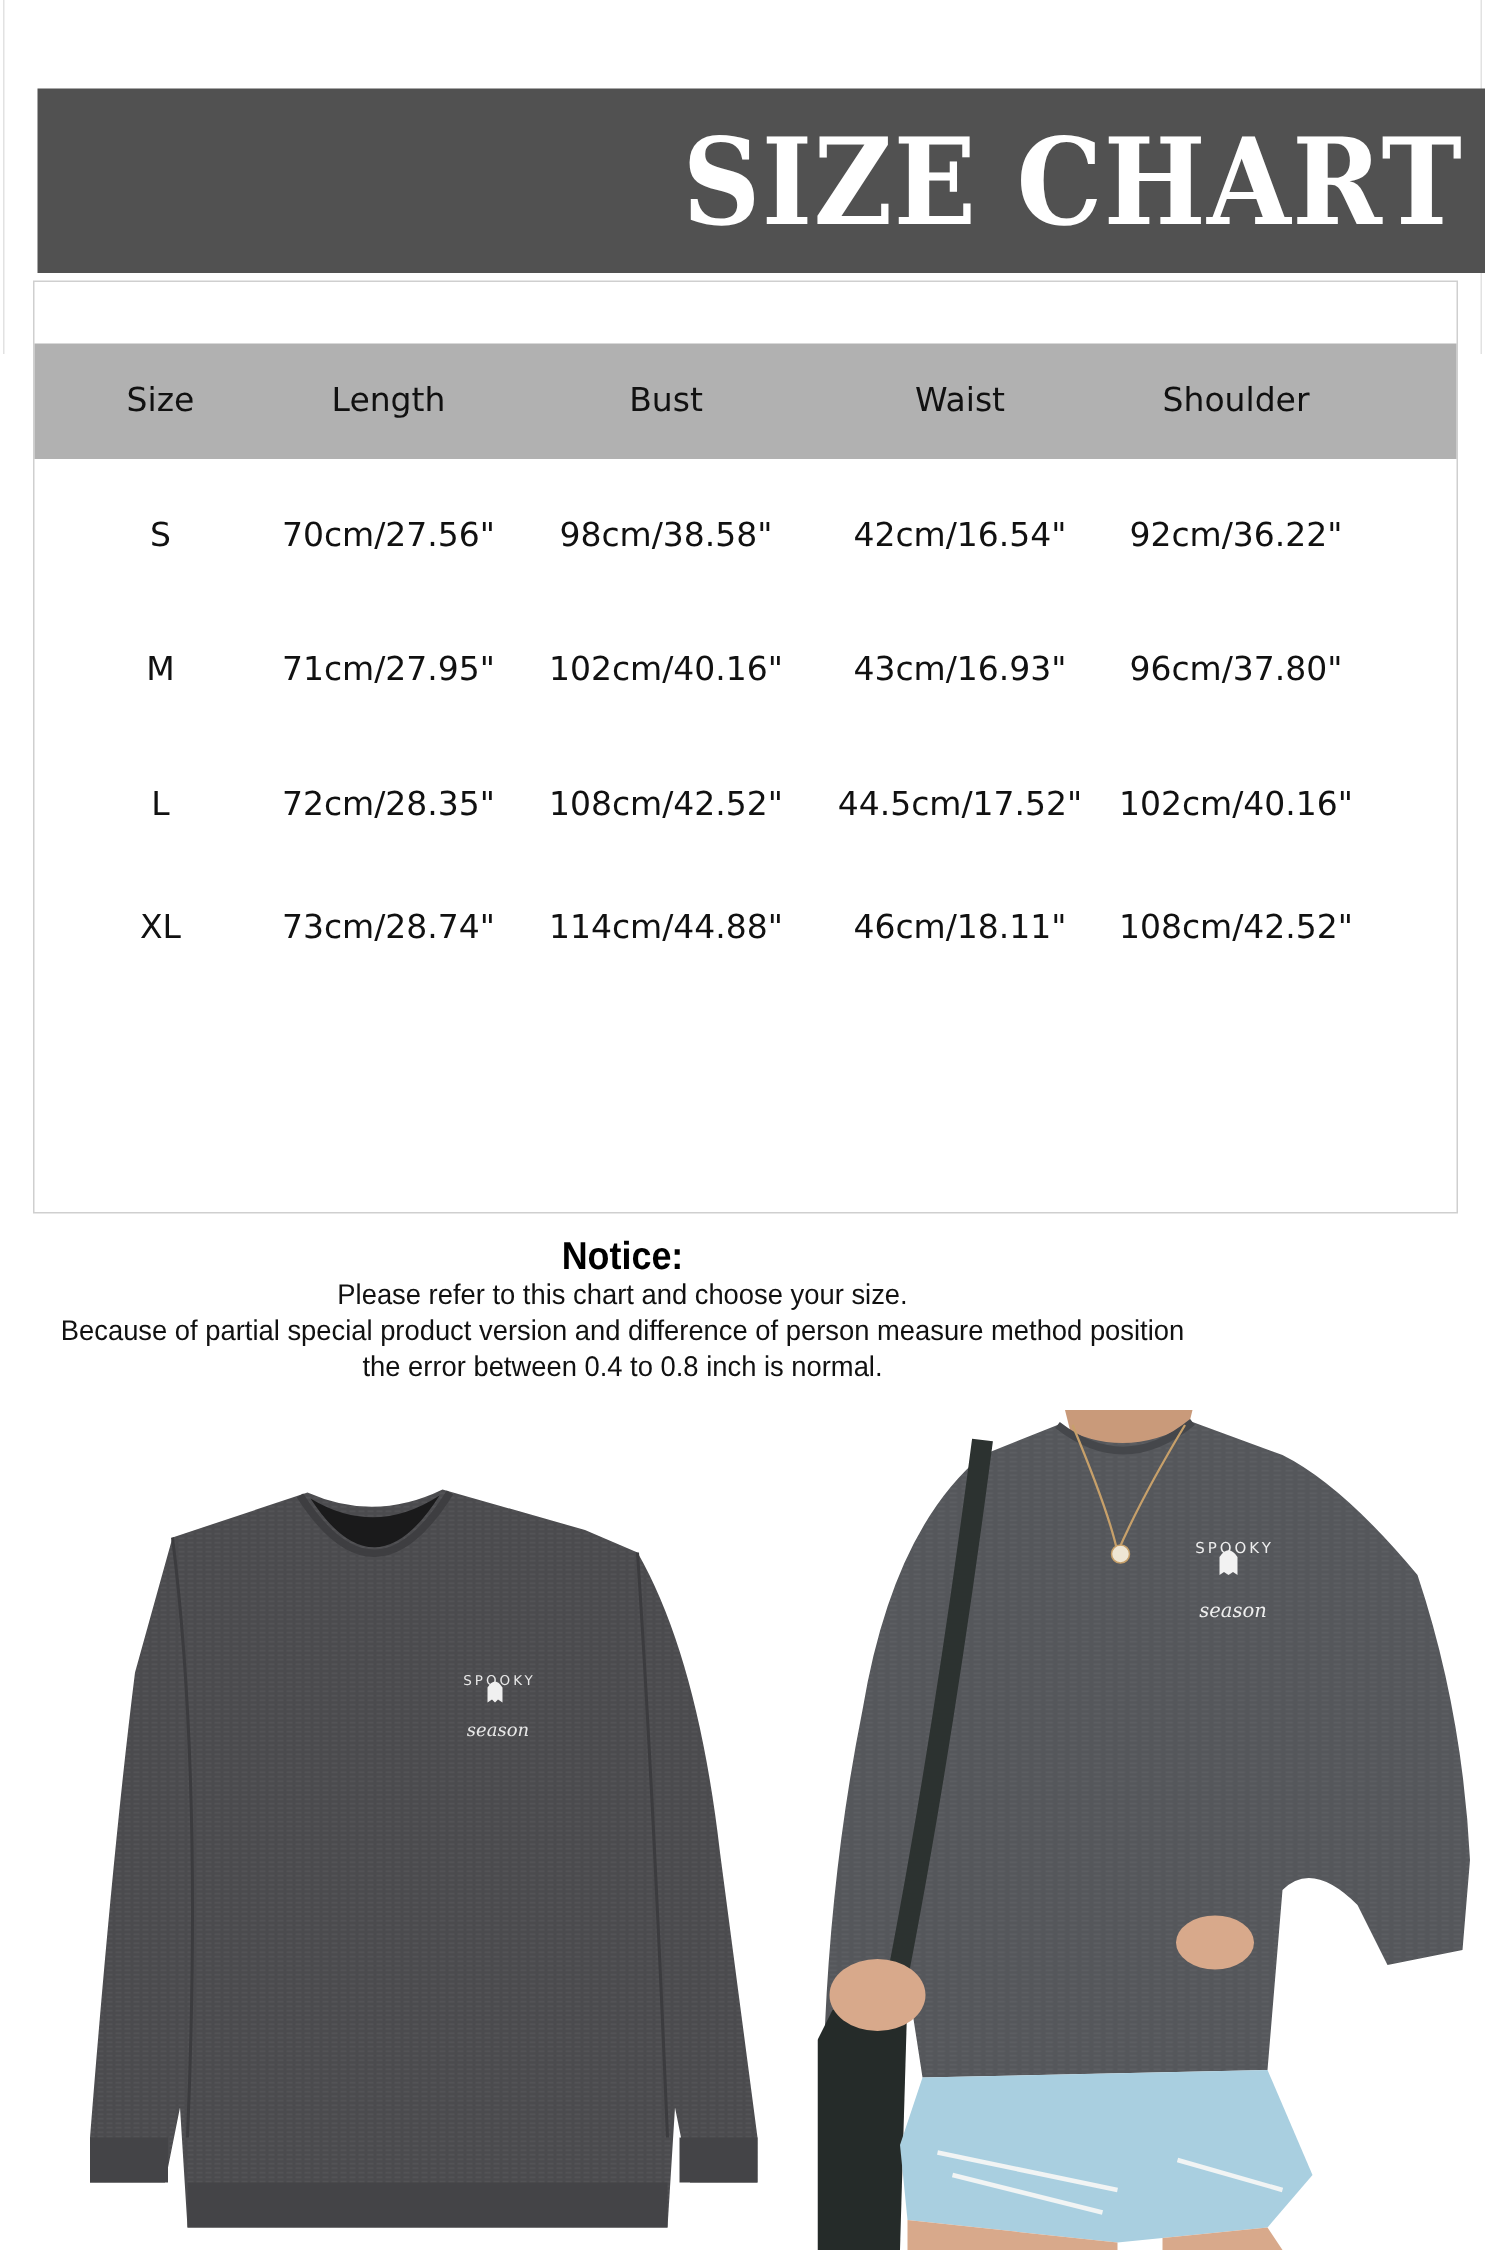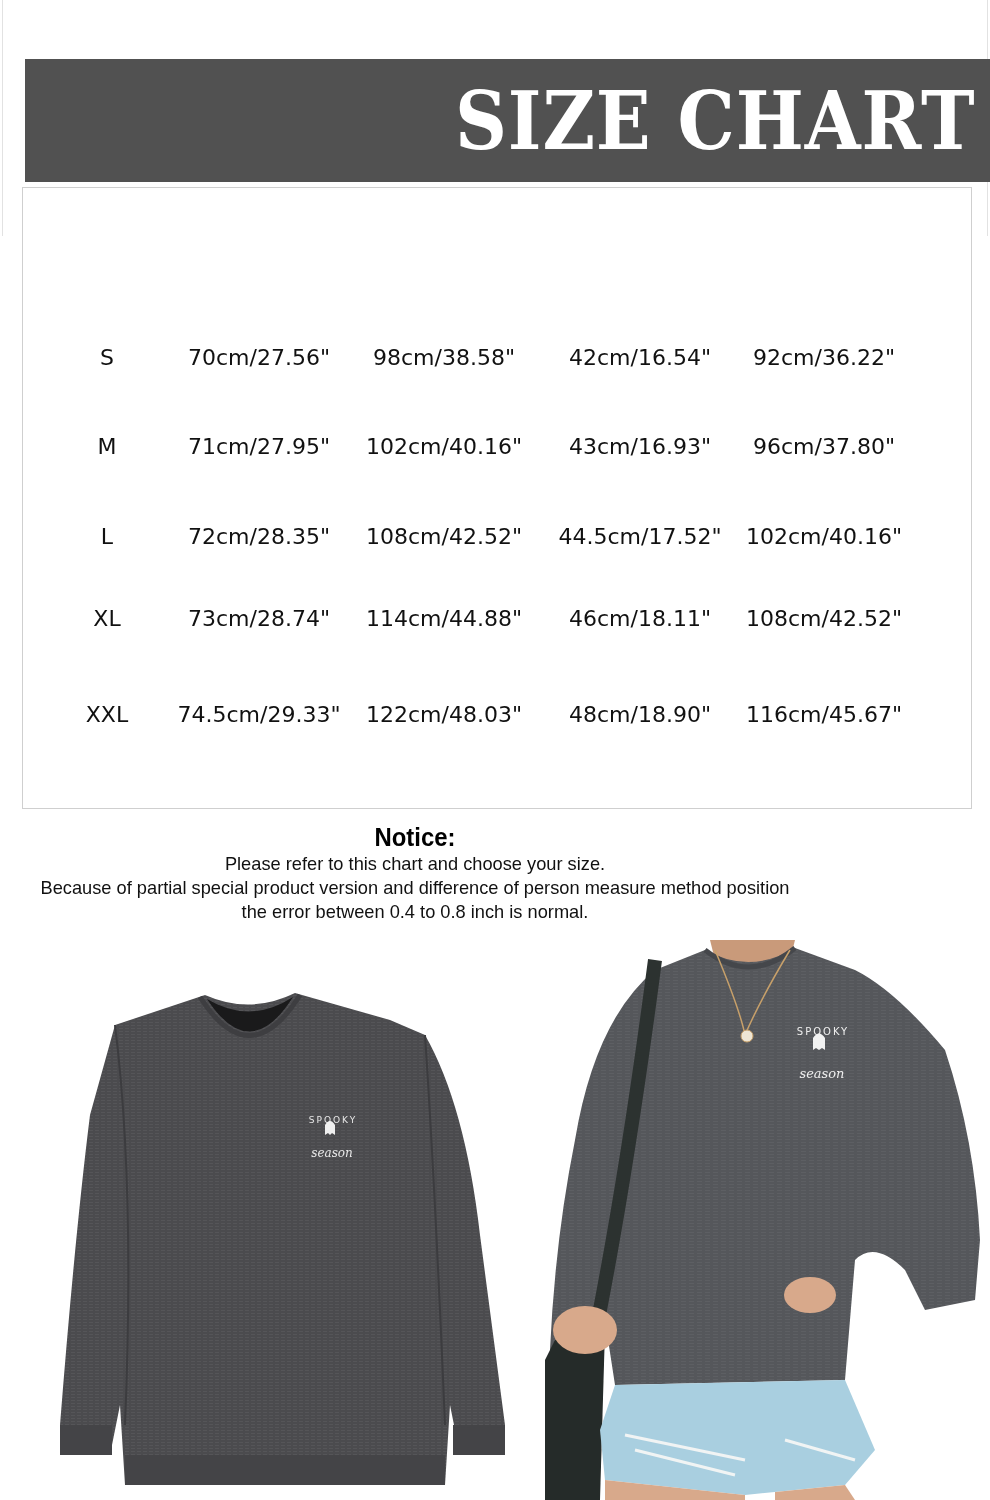--- a/index.html
+++ b/index.html
@@ -31,20 +31,27 @@
 <body>
 
 <div class="side-line-left"></div>
 <div class="side-line-right"></div>
 
 <div class="title-banner">
   <div class="title-text">SIZE CHART</div>
 </div>
 
 <div class="chart-box">
+  <div class="header-row">
+    <span class="cell" style="left:84px">Size</span>
+    <span class="cell" style="left:236px">Length</span>
+    <span class="cell" style="left:421px">Bust</span>
+    <span class="cell" style="left:617px">Waist</span>
+    <span class="cell" style="left:801px">Shoulder</span>
+  </div>
 
   <div class="data-row" style="top:151px">
     <span class="cell" style="left:84px">S</span>
     <span class="cell" style="left:236px">70cm/27.56"</span>
     <span class="cell" style="left:421px">98cm/38.58"</span>
     <span class="cell" style="left:617px">42cm/16.54"</span>
     <span class="cell" style="left:801px">92cm/36.22"</span>
   </div>
   <div class="data-row" style="top:240px">
     <span class="cell" style="left:84px">M</span>
@@ -59,27 +66,20 @@
     <span class="cell" style="left:421px">108cm/42.52"</span>
     <span class="cell" style="left:617px">44.5cm/17.52"</span>
     <span class="cell" style="left:801px">102cm/40.16"</span>
   </div>
   <div class="data-row" style="top:412px">
     <span class="cell" style="left:84px">XL</span>
     <span class="cell" style="left:236px">73cm/28.74"</span>
     <span class="cell" style="left:421px">114cm/44.88"</span>
     <span class="cell" style="left:617px">46cm/18.11"</span>
     <span class="cell" style="left:801px">108cm/42.52"</span>
-  </div>
-  <div class="data-row" style="top:508px">
-    <span class="cell" style="left:84px">XXL</span>
-    <span class="cell" style="left:236px">74.5cm/29.33"</span>
-    <span class="cell" style="left:421px">122cm/48.03"</span>
-    <span class="cell" style="left:617px">48cm/18.90"</span>
-    <span class="cell" style="left:801px">116cm/45.67"</span>
   </div>
 </div>
 
 <div class="notice">
   <div class="notice-title">Notice:</div>
   <div class="notice-line">Please refer to this chart and choose your size.</div>
   <div class="notice-line">Because of partial special product version and difference of person measure method position</div>
   <div class="notice-line">the error between 0.4 to 0.8 inch is normal.</div>
 </div>
 

